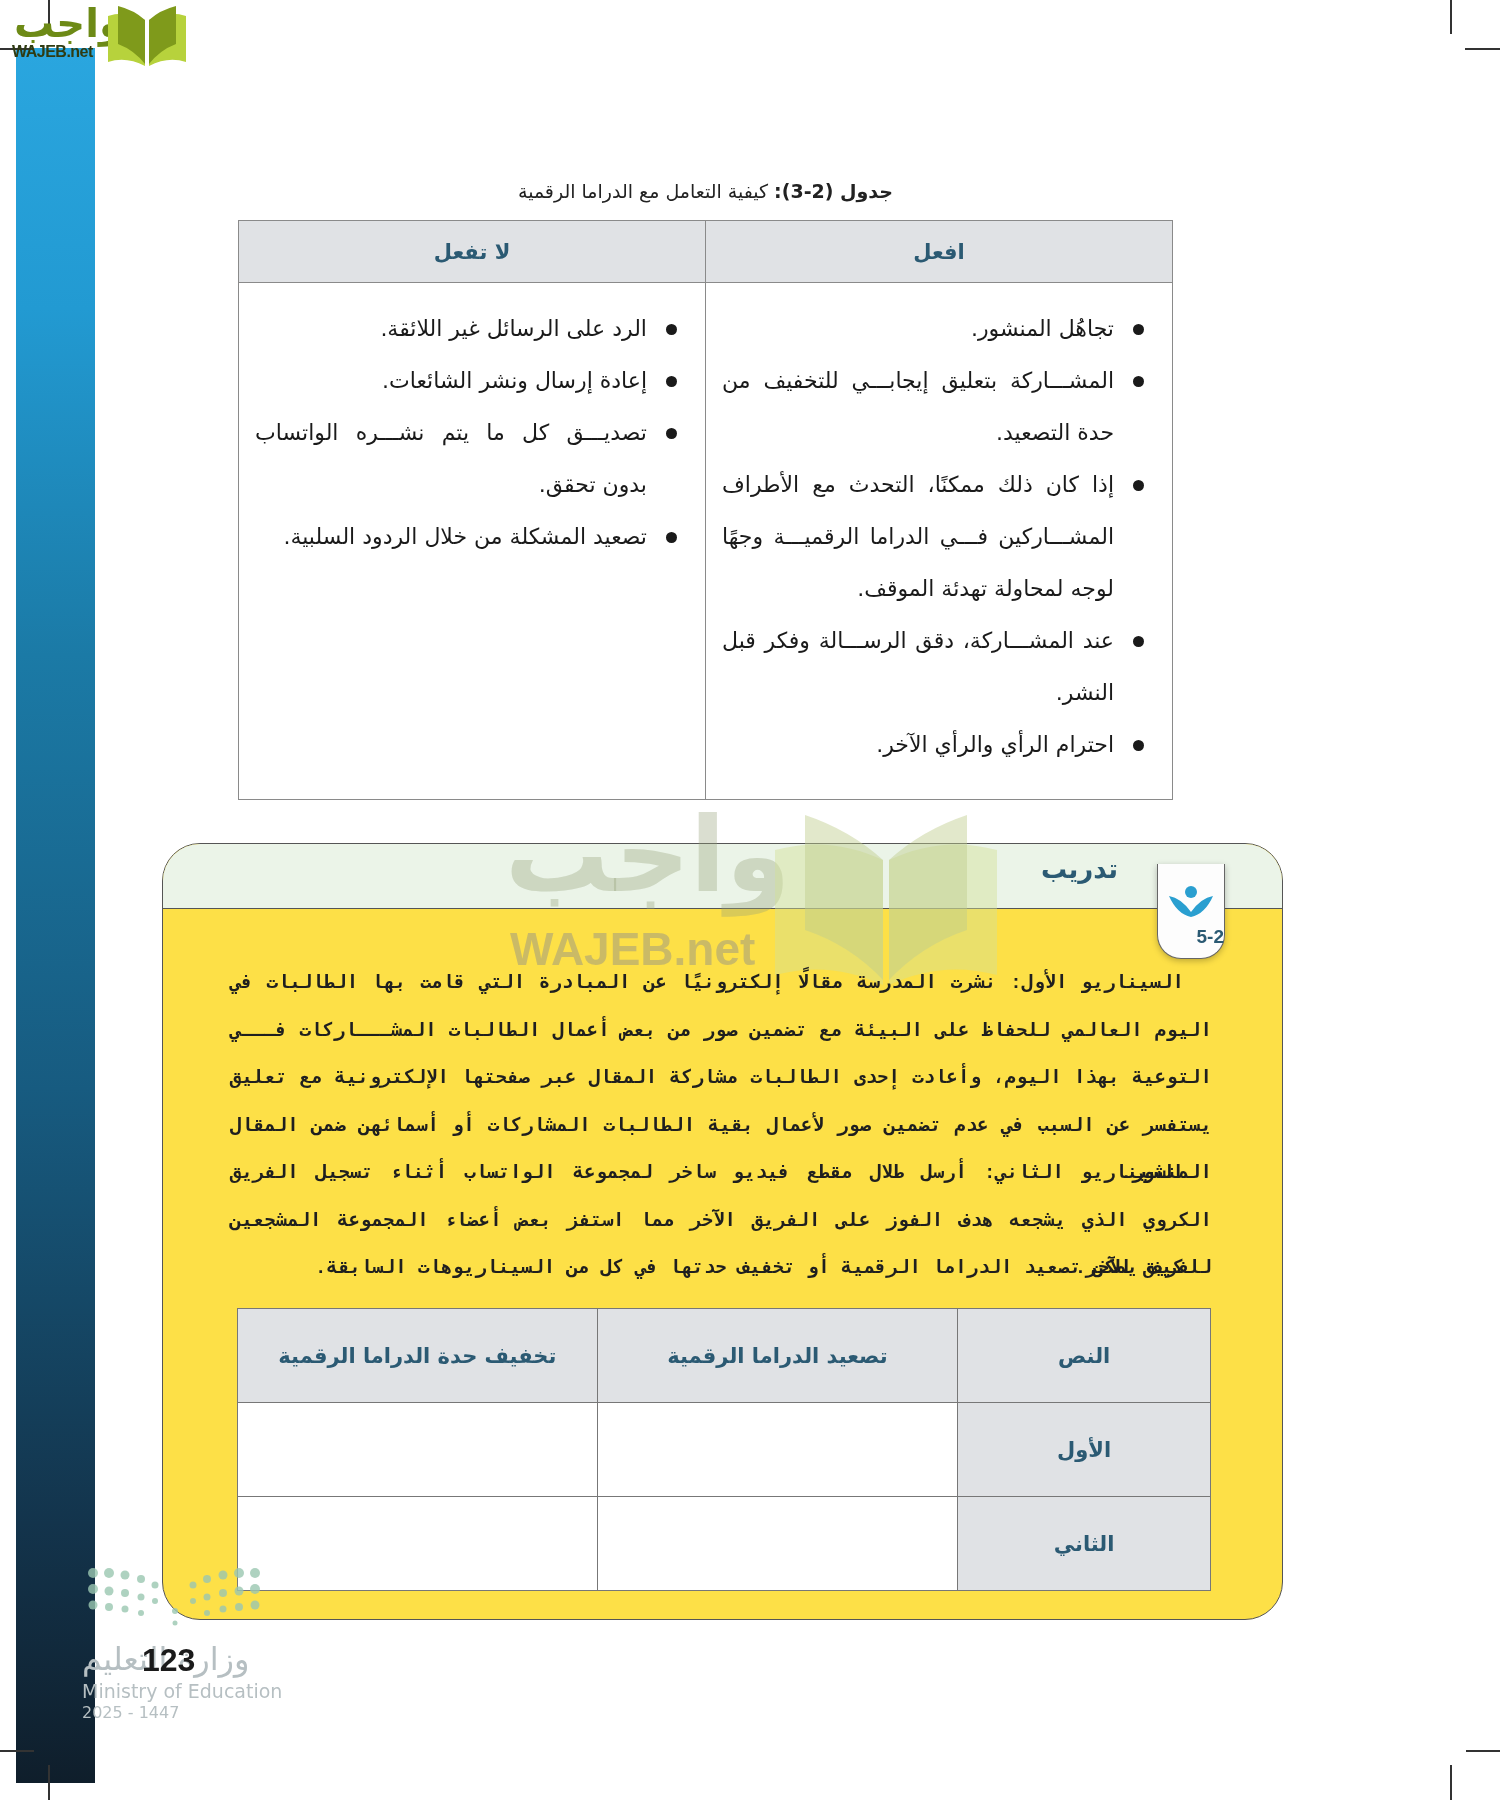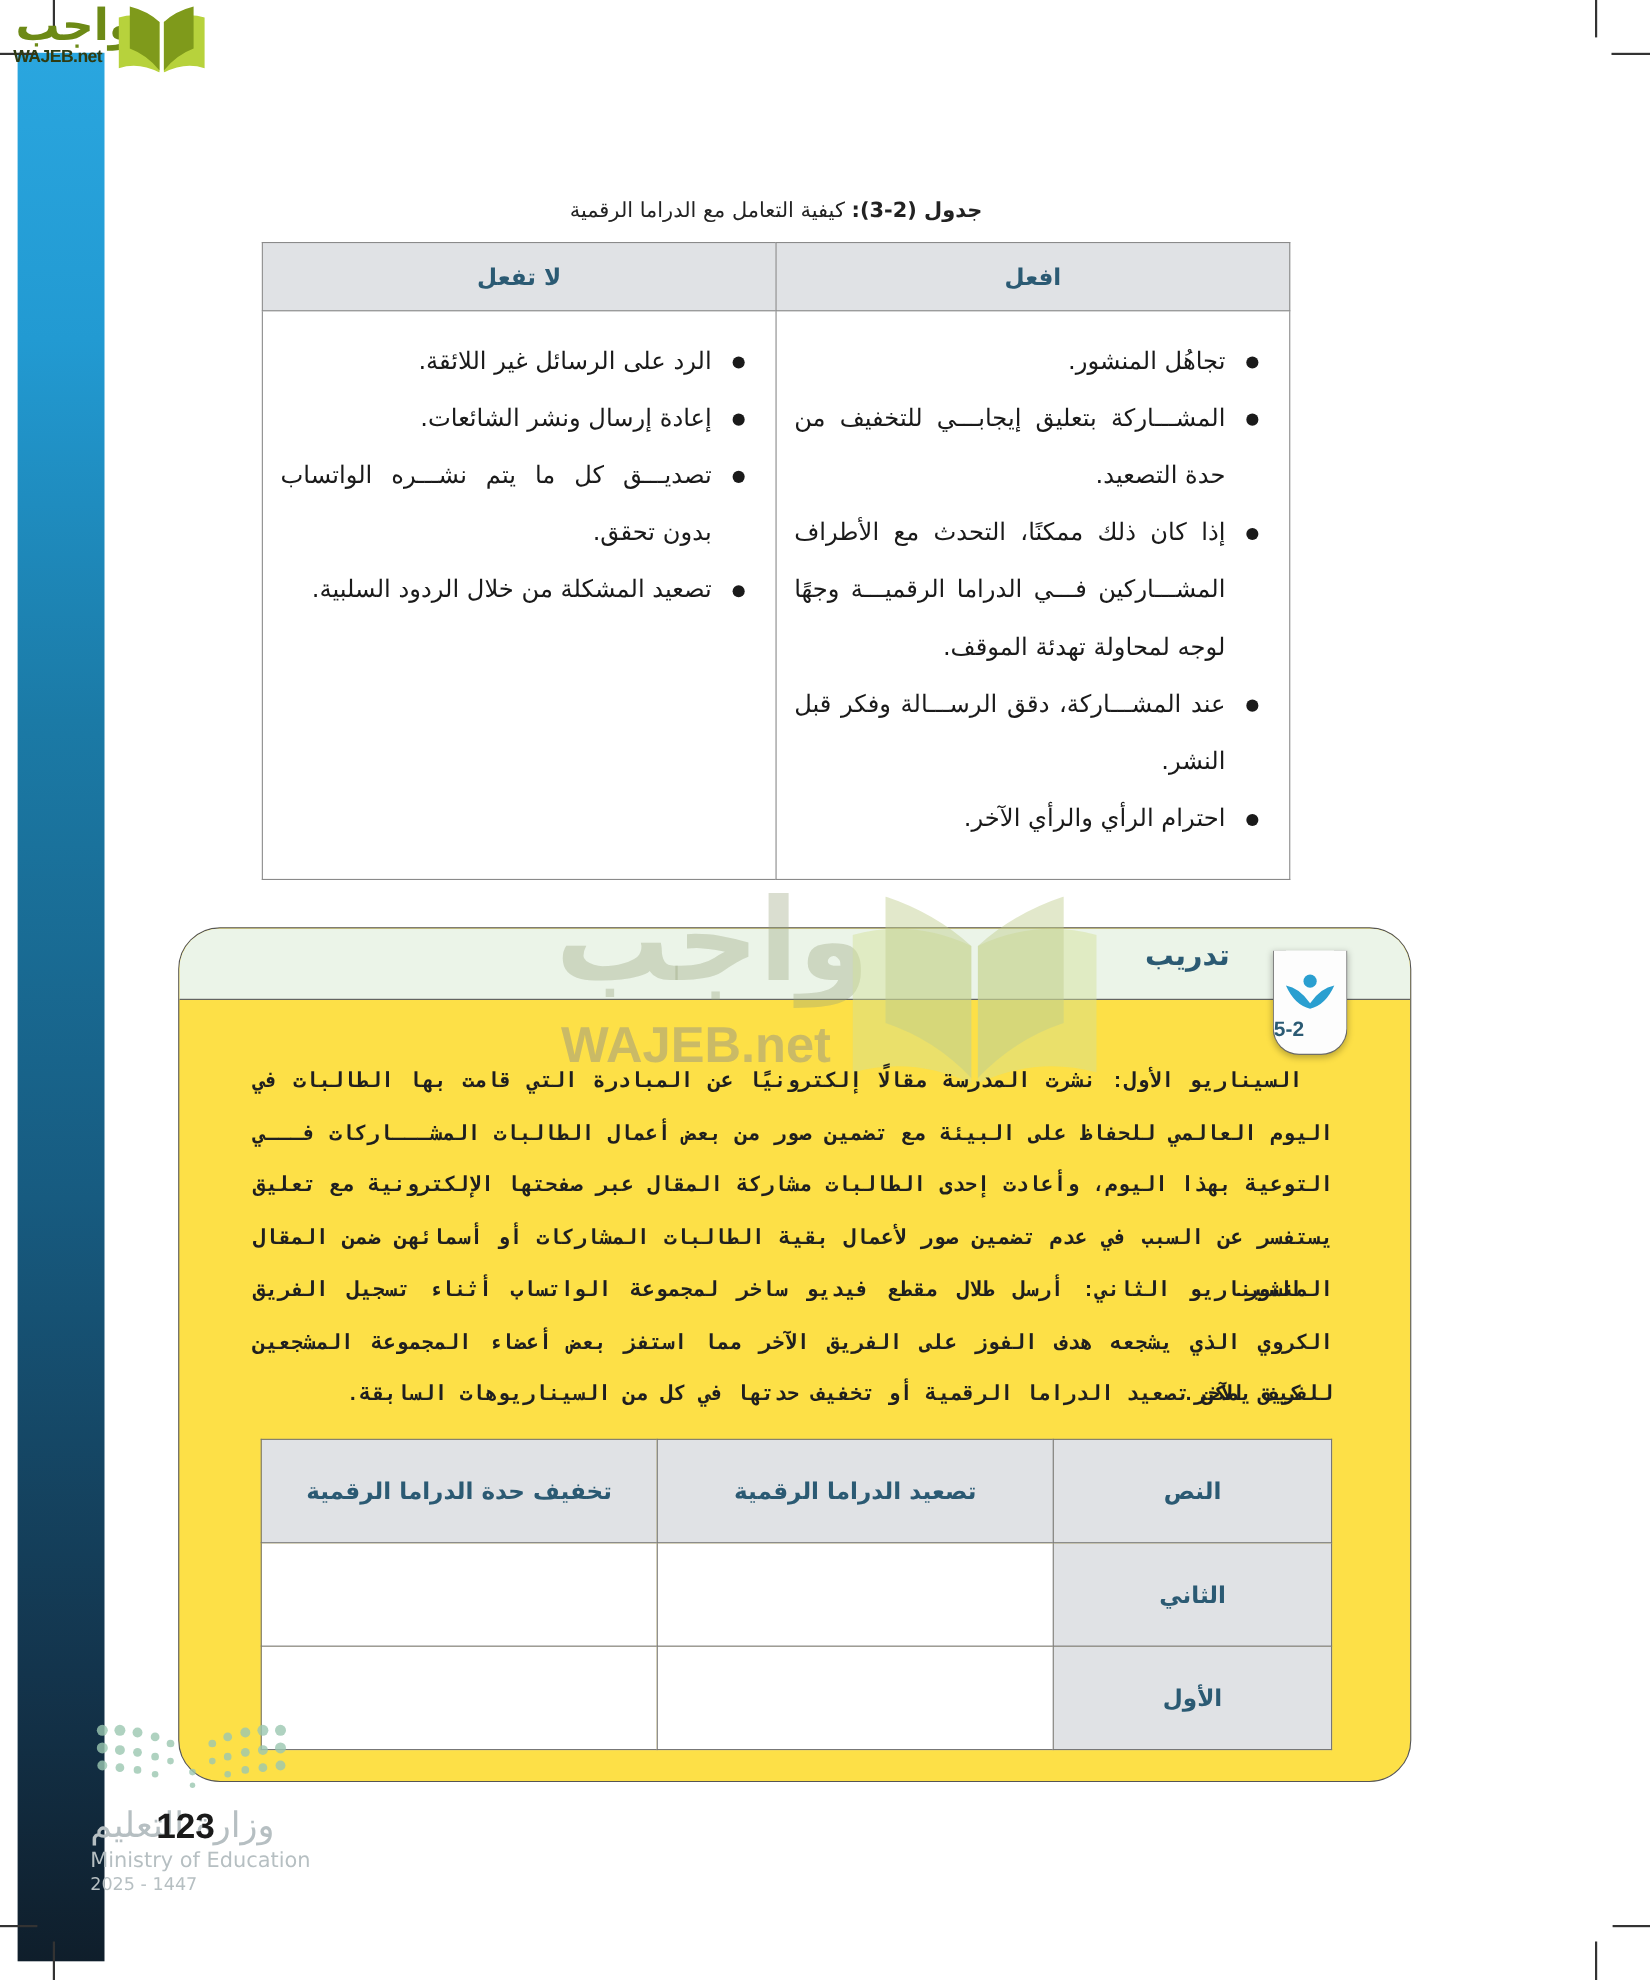--- a/index.html
+++ b/index.html
@@ -62,21 +62,21 @@
     position:absolute; right:164px; top:10px; font-size:26px; font-weight:bold;
     color:#2b5a73; direction:rtl;
   }
   .badge {
     left:1157px; top:864px; width:66px; height:94px;
     background:#fdfdfd; border:1.5px solid #666; border-top:none;
     border-radius:0 0 24px 24px;
     box-shadow:0 2px 6px rgba(0,0,0,0.25);
   }
   .badge-num {
-    position:absolute; left:0; right:0; bottom:10px; text-align:left;
+    position:absolute; left:0; right:0; bottom:10px; text-align:right;
     font-size:19px; font-weight:bold; color:#2b5a73;
     font-family:"Liberation Sans", sans-serif;
   }
   .para {
     left:230px; width:982px; direction:rtl; text-align:justify;
     font-size:19px; font-weight:bold; line-height:47.5px; color:#1f1f1f;
     text-align-last:right;
     font-family:Liberation Mono, monospace;
   }
   .para.indent { text-indent:28px; }
@@ -206,26 +206,26 @@
   </colgroup>
   <thead>
     <tr>
       <th>النص</th>
       <th>تصعيد الدراما الرقمية</th>
       <th>تخفيف حدة الدراما الرقمية</th>
     </tr>
   </thead>
   <tbody>
     <tr>
+      <td class="label">الأول</td>
+      <td class="blank"></td>
+      <td class="blank"></td>
+    </tr>
+    <tr>
       <td class="label">الثاني</td>
-      <td class="blank"></td>
-      <td class="blank"></td>
-    </tr>
-    <tr>
-      <td class="label">الأول</td>
       <td class="blank"></td>
       <td class="blank"></td>
     </tr>
   </tbody>
 </table>
 
 <svg class="abs dots" viewBox="0 0 180 70">
   <g fill="#9bc7b1" opacity="0.8">
     <circle cx="8" cy="8" r="5"></circle>
       <circle cx="24" cy="8" r="5"></circle>

